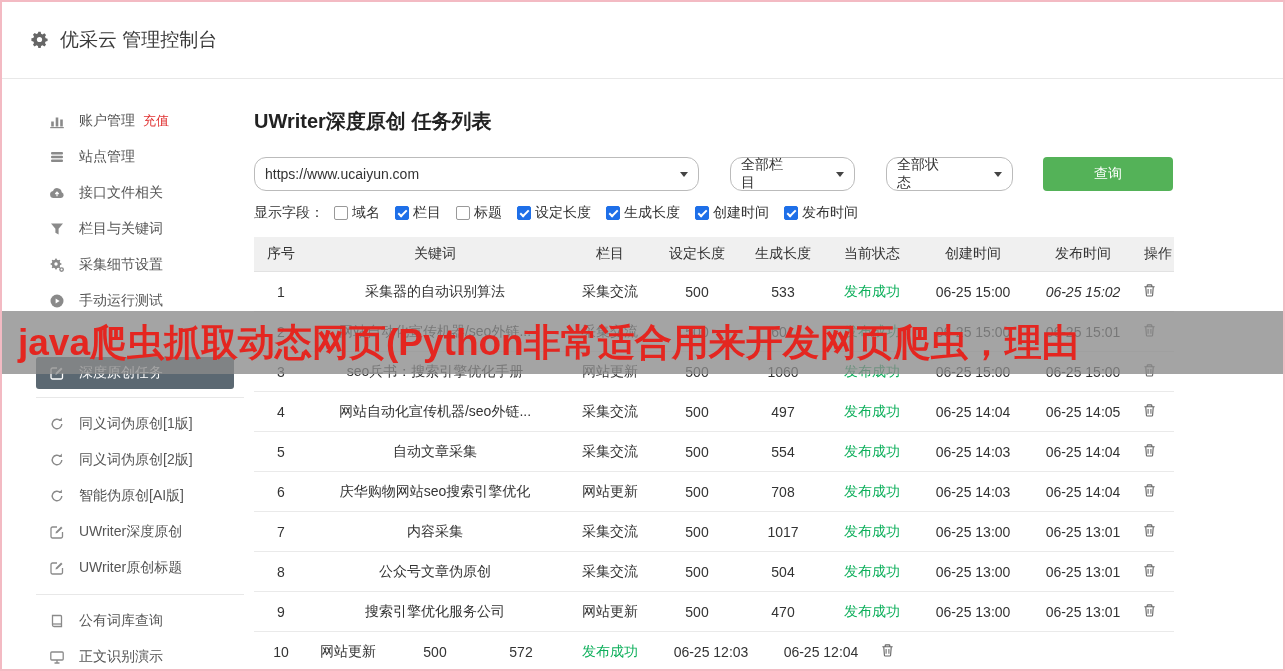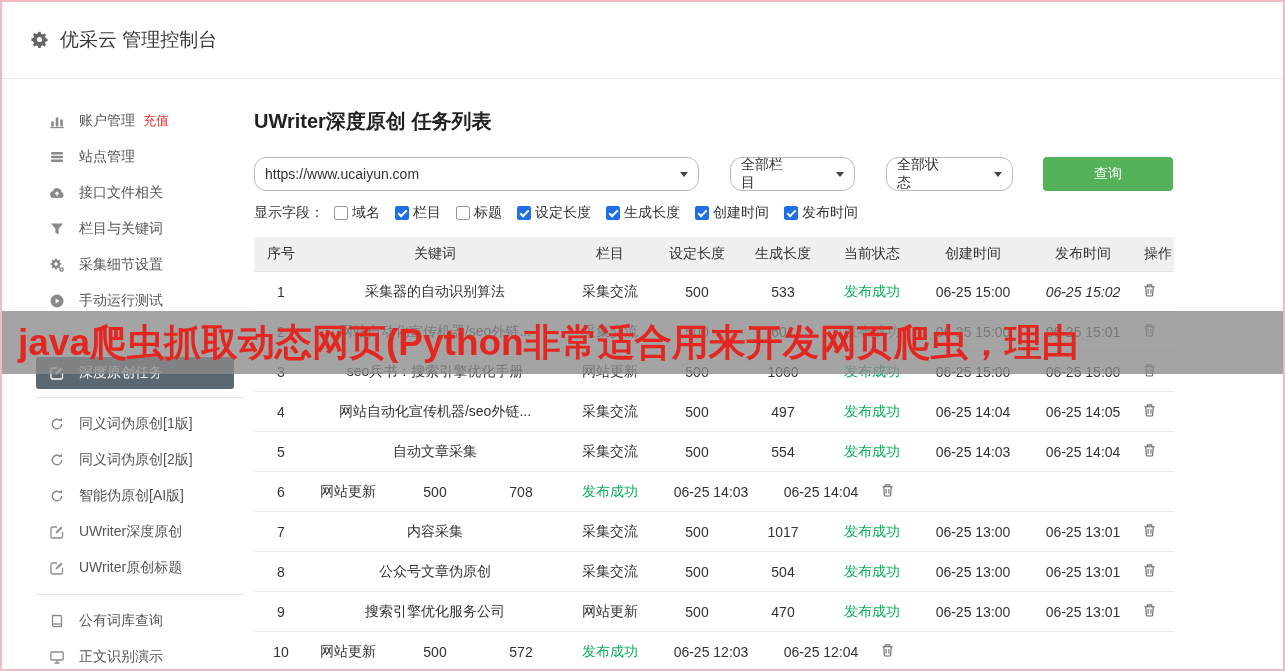--- a/index.html
+++ b/index.html
@@ -366,20 +366,21 @@
               <button class="trash-btn">
                 <span><svg viewBox="0 0 16 16" width="15" height="15">
                     <path d="M2.5 4h11M5.5 4V2.8a.8.8 0 0 1 .8-.8h3.4a.8.8 0 0 1 .8.8V4M4 4l.7 9a1 1 0 0 0 1 .9h4.6a1 1 0 0 0 1-.9L12 4" stroke="currentColor" stroke-width="1.2" fill="none"></path>
                     <path d="M6.5 6.5v5M9.5 6.5v5" stroke="currentColor" stroke-width="1.1"></path>
                   </svg></span>
               </button>
             </div>
           </div>
           <div class="t-row">
             <div class="td" style="width: 46px;">6</div>
+            <div class="td" style="width: 262px;">庆华购物网站seo搜索引擎优化</div>
             <div class="td" style="width: 88px;">网站更新</div>
             <div class="td" style="width: 86px;">500</div>
             <div class="td" style="width: 86px;">708</div>
             <div class="td status" style="width: 92px;">发布成功</div>
             <div class="td" style="width: 110px;">06-25 14:03</div>
             <div class="td" style="width: 110px;">06-25 14:04</div>
             <div class="td op" style="width: 40px;">
               <button class="trash-btn">
                 <span><svg viewBox="0 0 16 16" width="15" height="15">
                     <path d="M2.5 4h11M5.5 4V2.8a.8.8 0 0 1 .8-.8h3.4a.8.8 0 0 1 .8.8V4M4 4l.7 9a1 1 0 0 0 1 .9h4.6a1 1 0 0 0 1-.9L12 4" stroke="currentColor" stroke-width="1.2" fill="none"></path>

